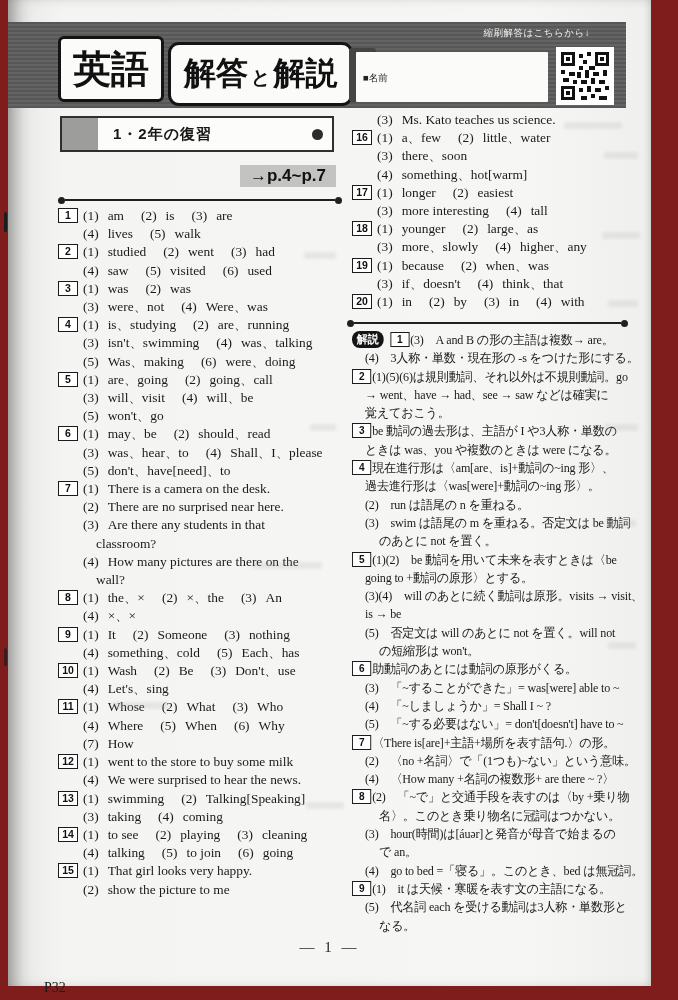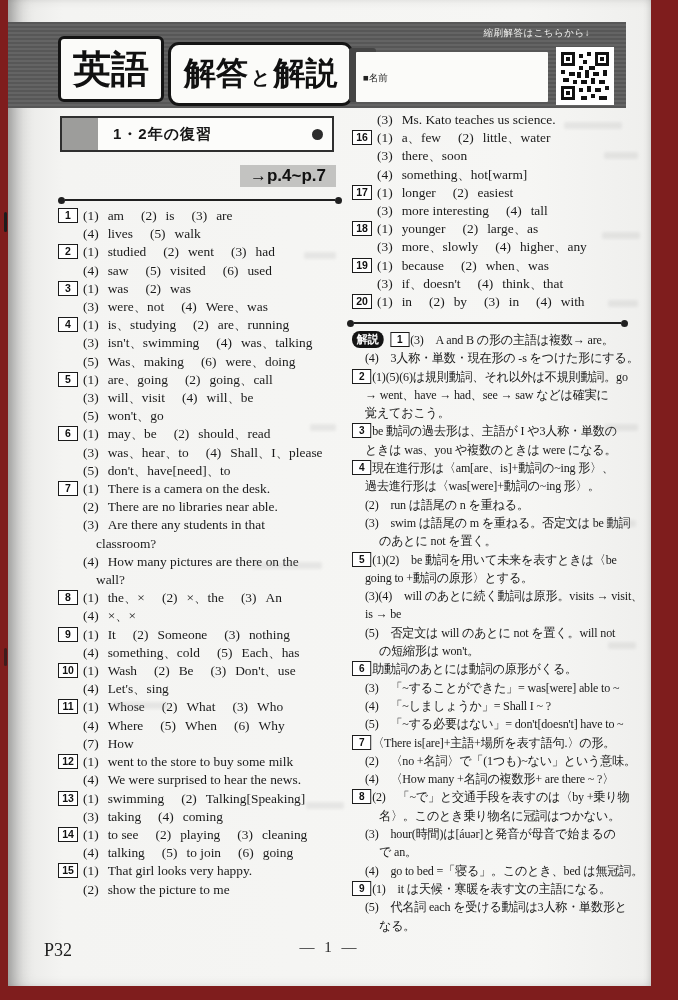--- a/index.html
+++ b/index.html
@@ -58,21 +58,21 @@
   .seg{margin-right:17px;} .seg:last-child{margin-right:0;}
   .ans .i1{margin-left:25px;} .ans .i2{margin-left:38px;}
 
   .kai .row{font-size:12.6px;line-height:18.3px;letter-spacing:-.2px;transform:scaleX(.96);transform-origin:left;}
   .kai .bcol{flex:0 0 21px;}
   .kai .i1{margin-left:13px;} .kai .i2{margin-left:27px;}
   .tag{background:#141414;color:#fff;border-radius:8px;padding:1px 5px;margin-right:7px;flex:0 0 auto;
        font-family:"Liberation Sans","DejaVu Sans",sans-serif;font-weight:700;font-size:11.5px;line-height:15px;
        position:relative;top:-1px;}
 
-  .pcode{position:absolute;left:36px;top:940px;font-size:18px;color:#1d1d1d;}
+  .pcode{position:absolute;left:36px;top:980px;font-size:14px;color:#1d1d1d;}
   .pnum{position:absolute;left:0;top:939px;width:643px;text-align:center;font-size:15px;letter-spacing:3px;color:#1d1d1d;}
 
   .ghost{position:absolute;background:#9d9d9d;opacity:.17;filter:blur(1.4px);height:7px;border-radius:2px;}
 </style>
 </head>
 <body>
 
 <div class="photo">
   <div class="page">
 
@@ -213,21 +213,21 @@
           <span class="seg"><span class="lab">(4)</span><span class="word">Shall、I、please</span></span>
         </div>
         <div class="row i1">
           <span class="seg"><span class="lab">(5)</span><span class="word">don't、have[need]、to</span></span>
         </div>
         <div class="row">
           <span class="bcol"><span class="badge">7</span></span>
           <span class="seg"><span class="lab">(1)</span><span class="word">There is a camera on the desk.</span></span>
         </div>
         <div class="row i1">
-          <span class="seg"><span class="lab">(2)</span><span class="word">There are no libraries near able.</span></span>
+          <span class="seg"><span class="lab">(2)</span><span class="word">There are no surprised near here.</span></span>
         </div>
         <div class="row i1">
           <span class="seg"><span class="lab">(3)</span><span class="word">Are there any students in that</span></span>
         </div>
         <div class="row i2">
           <span class="seg"><span class="word">classroom?</span></span>
         </div>
         <div class="row i1">
           <span class="seg"><span class="lab">(4)</span><span class="word">How many pictures are there on the</span></span>
         </div>

